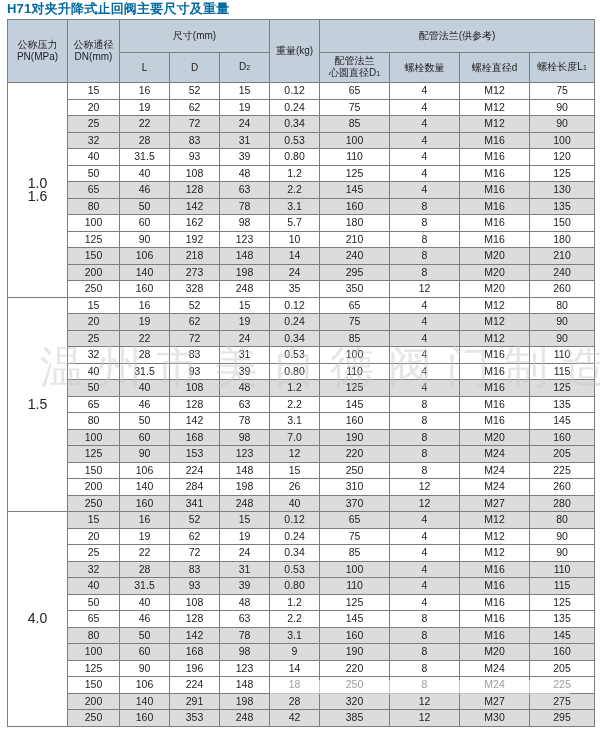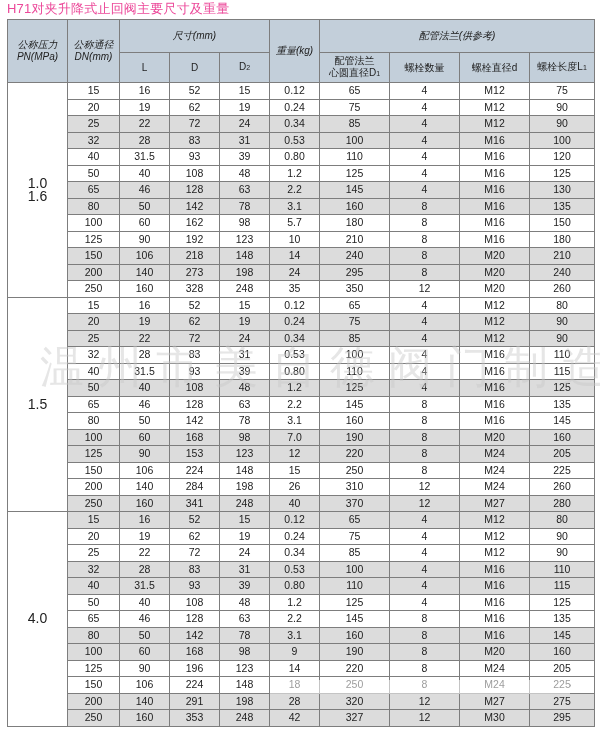--- a/index.html
+++ b/index.html
@@ -1,21 +1,21 @@
 <!DOCTYPE html>
 <html><head>
 <meta charset="utf-8">
 <style>
   html, body { margin: 0; padding: 0; background: #ffffff; }
   body { width: 600px; height: 729px; overflow: hidden; font-family: "Liberation Sans", "DejaVu Sans", sans-serif; position: relative; }
-  .title { position: absolute; left: 7px; top: 0; font-size: 13px; font-weight: normal; color: #ec4899; letter-spacing: 0.2px; }
+  .title { position: absolute; left: 7px; top: 0; font-size: 13px; font-weight: bold; color: #0369a1; letter-spacing: 0.2px; }
   table { position: absolute; left: 7px; top: 19px; border-collapse: collapse; table-layout: fixed; width: 587px; }
   th, td { border: 1px solid #7d7d7d; text-align: center; padding: 0; font-size: 10.5px; color: #222; }
   th { background: #c3cfda; font-weight: normal; font-size: 10px; line-height: 12px; color: #222; }
-  thead tr.h1 th { height: 32px; font-style: italic; }
+  thead tr.h1 th { height: 32px; }
   thead tr.h2 th { height: 29px; }
   td { height: 15.5px; line-height: 15px; }
   tr.g td.d { background: #dcdcdc; }
   tr.w td.d { background: #ffffff; }
   td.pn { background: #fff; vertical-align: middle; line-height: 13px; font-size: 14px; }
   .sub { font-size: 7px; }
   .watermark { position: absolute; left: 40px; top: 338px; font-size: 44px; color: rgba(200,200,200,0.45); letter-spacing: 14px; pointer-events: none; font-family: "DejaVu Sans", sans-serif; white-space: nowrap; }
   .watermark2 { position: absolute; left: 270px; top: 680px; width: 300px; height: 14px; background: rgba(255,255,255,0.55); pointer-events: none; }
 </style>
 </head>
@@ -475,21 +475,21 @@
         <td class="d">12</td>
         <td class="d">M27</td>
         <td class="d">275</td>
       </tr>
       <tr class="g">
         <td class="d">250</td>
         <td class="d">160</td>
         <td class="d">353</td>
         <td class="d">248</td>
         <td class="d">42</td>
-        <td class="d">327</td>
+        <td class="d">385</td>
         <td class="d">12</td>
         <td class="d">M30</td>
         <td class="d">295</td>
       </tr>
     </tbody>
 </table>
 
 <div class="watermark">温州市美自德阀门制造厂</div>
 <div class="watermark2"></div>
 

